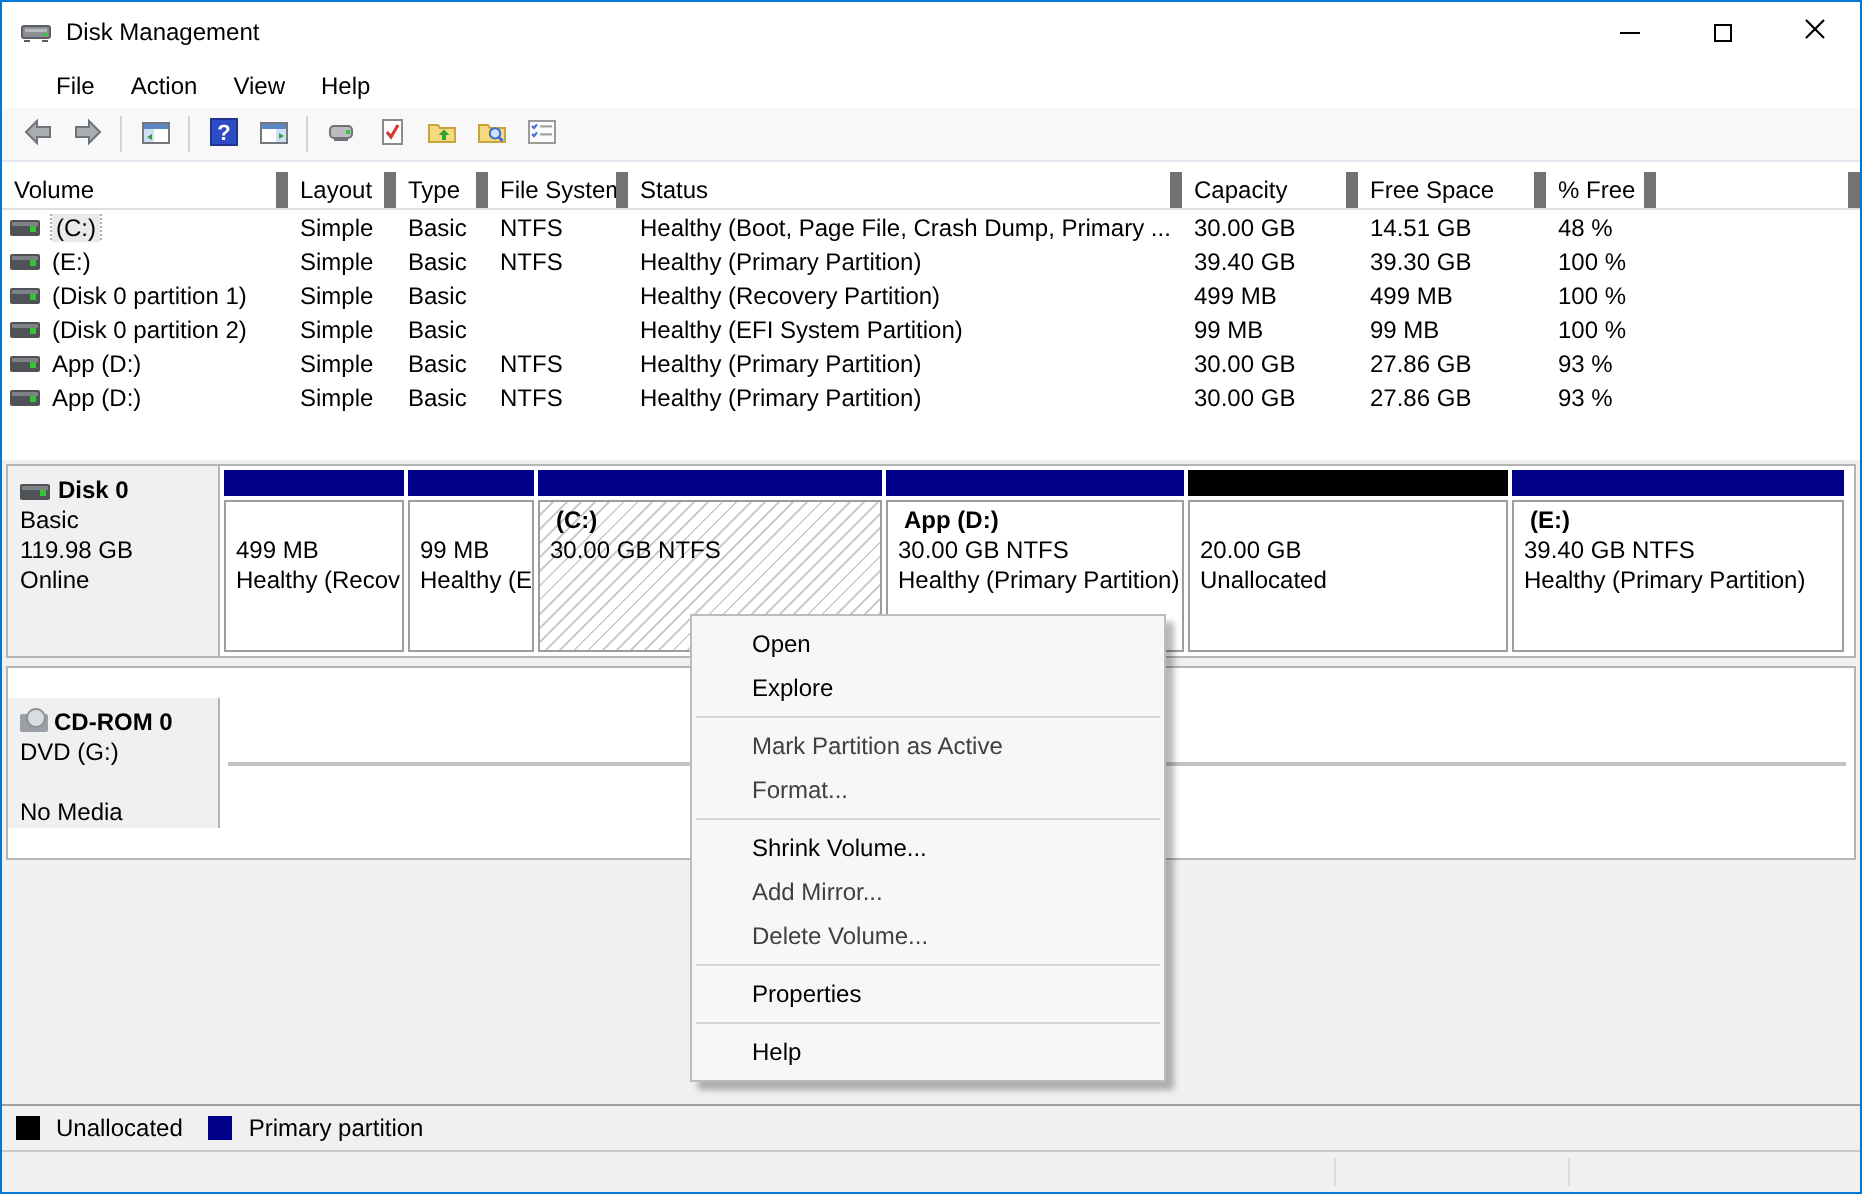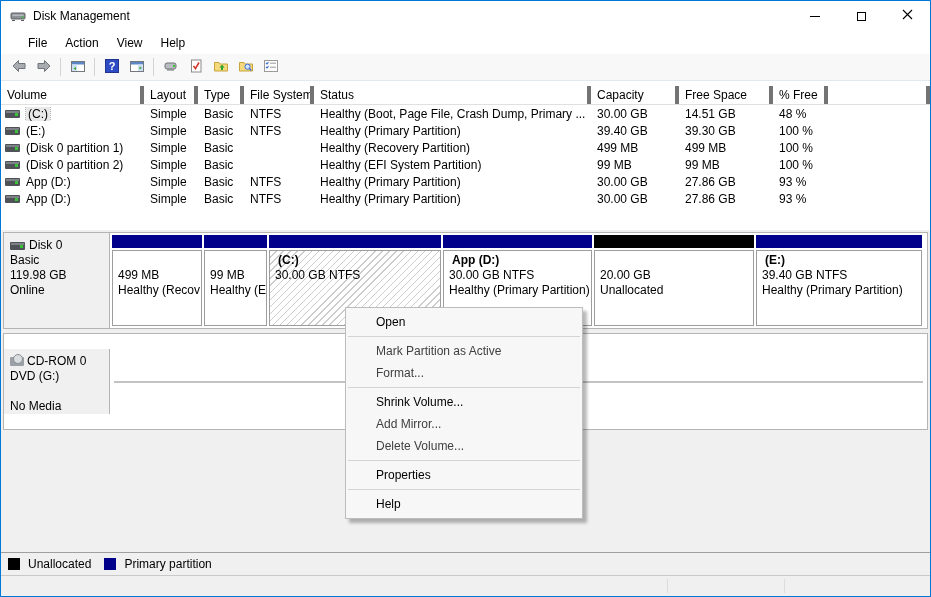--- a/index.html
+++ b/index.html
@@ -26,35 +26,35 @@
 
   
   .toolbar { height:27px; background:#f8f8f8; border-bottom:1px solid #e2e8ef; display:flex; align-items:center; padding-left:5px; flex:0 0 auto; }
   .tb-btn { width:25px; height:23px; display:flex; align-items:center; justify-content:center; }
   .tb-sep { width:1px; height:18px; background:#d4d4d4; margin:0 4px; }
 
   
   .toppane { height:149px; background:#fff; padding-top:5px; flex:0 0 auto; overflow:hidden;
     --cols: 143px 54px 46px 70px 277px 88px 94px 55px auto; }
   .lv-header { display:grid; grid-template-columns:var(--cols); height:19px; border-bottom:1px solid #e0e0e0; }
-  .lv-h { padding:0 6px; border-right:4px solid #737373; display:flex; align-items:center; white-space:nowrap; overflow:hidden; }
+  .lv-h { padding:0 6px; border-right:6px solid #737373; display:flex; align-items:center; white-space:nowrap; overflow:hidden; }
   .lv-row { display:grid; grid-template-columns:var(--cols); height:17px; align-items:center; }
   .lv-cell { padding:0 6px; white-space:nowrap; overflow:hidden; }
   .vol-cell { display:flex; align-items:center; padding-left:4px; }
   .drive-ico { position:relative; width:15px; height:8px; background:#4f5357; border-radius:1px; margin-right:6px; flex:0 0 auto; }
   .drive-ico::before { content:''; position:absolute; left:1px; top:1px; right:1px; height:2px; background:#7d8287; }
   .drive-ico::after { content:''; position:absolute; right:2px; bottom:2px; width:3px; height:3px; background:#38c238; }
   .vol-sel { background:#e9e9e9; outline:1px dotted #b0b0b0; padding:0 2px; }
 
   
   .bottompane { flex:1 1 auto; background:#f0f0f0; display:flex; flex-direction:column; overflow:hidden; }
   .gfx-row { margin:2px 2px 0 2px; height:97px; display:flex; border:1px solid #b4b4b4; background:#fff; flex:0 0 auto; }
   .cd-row { margin-top:4px;align-items:center; }
   .gfx-label { width:106px; flex:0 0 auto; background:#f0f0f0; border-right:1px solid #b4b4b4; padding:5px 4px 0 6px; line-height:15px; }
-  .gfx-label .nameline { display:flex; align-items:center; font-weight:normal; }
+  .gfx-label .nameline { display:flex; align-items:center; font-weight:bold; }
   .gfx-track { flex:1 1 auto; padding:2px; display:flex; background:#fff; overflow:hidden; }
   .part { display:flex; flex-direction:column; margin-right:2px; flex:0 0 auto; }
   .part-head { height:13px; flex:0 0 auto; }
   .head-primary { background:#00008b; }
   .head-unallocated { background:#000000; }
   .part-body { flex:1 1 auto; margin-top:2px; border:1px solid #9d9d9d; background:#fff; padding:2px 0 0 5px; line-height:15px; white-space:nowrap; overflow:hidden; }
   .part-body .pname { font-weight:bold; padding-left:3px; height:15px; }
   .hatch { background:repeating-linear-gradient(135deg,#ffffff 0px,#ffffff 4px,#cccccc 4px,#cccccc 5px); }
   .media-box { flex:1 1 auto; margin:2px; border:1px solid #c3c3c3; background:#fafafa; }
   .disc-ico { position:relative; width:14px; height:9px; margin-right:3px; flex:0 0 auto; background:#9aa0a5; border-radius:1px; }
@@ -382,20 +382,21 @@
     </div>
 
     <div class="statusbar">
       <span class="sb-div" style="left:666px"></span>
       <span class="sb-div" style="left:783px"></span>
     </div>
   </div>
 
   <div class="ctx-menu">
     <div class="cm-item">Open</div>
+    <div class="cm-item">Explore</div>
     <div class="cm-sep"></div>
     <div class="cm-item disabled">Mark Partition as Active</div>
     <div class="cm-item disabled">Format...</div>
     <div class="cm-sep"></div>
     <div class="cm-item">Shrink Volume...</div>
     <div class="cm-item disabled">Add Mirror...</div>
     <div class="cm-item disabled">Delete Volume...</div>
     <div class="cm-sep"></div>
     <div class="cm-item">Properties</div>
     <div class="cm-sep"></div>

